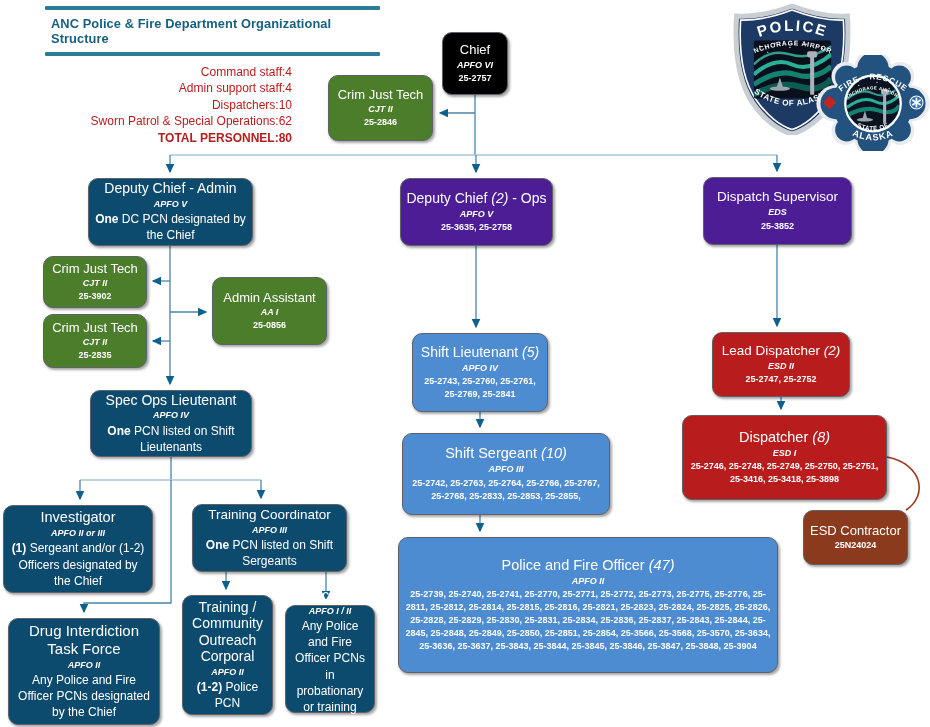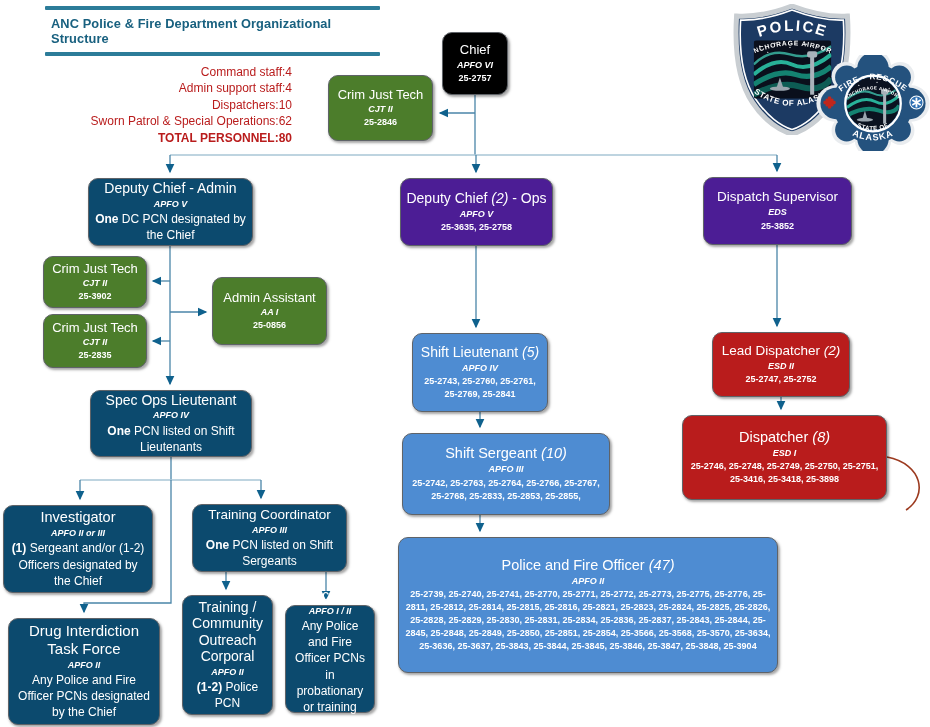--- a/index.html
+++ b/index.html
@@ -218,20 +218,24 @@
     <div class="bx-sub">ESD II</div>
     <div class="bx-pcns">25-2747, 25-2752</div>
   </div>
 
   <div class="node c-orange" style="left:682px;top:415px;width:205px;height:85px">
     <div class="bx-title" style="font-size:14.5px"><span>Dispatcher </span><span class="cnt">(8)</span></div>
     <div class="bx-sub">ESD I</div>
     <div class="bx-pcns">25-2746, 25-2748, 25-2749, 25-2750, 25-2751, 25-3416, 25-3418, 25-3898</div>
   </div>
 
+  <div class="node c-rust" style="left:803px;top:510px;width:105px;height:55px">
+    <div class="bx-title" style="font-size:13px">ESD Contractor</div>
+    <div class="bx-pcns">25N24024</div>
+  </div>
 
   <svg class="badge" style="left:729px;top:4px" width="127" height="131" viewBox="0 0 125 130">
     <defs>
       <clipPath id="ppanel">
           <rect x="24" y="36" width="77" height="58" rx="3"></rect>
         </clipPath>
       <path id="p-arc-top" d="M22,36 Q62,17 103,36" fill="none"></path>
       <path id="p-arc-mid" d="M25,49 Q62,33 100,49" fill="none"></path>
       <path id="p-arc-bot" d="M24,88 Q62,114 101,88" fill="none"></path>
     </defs>

